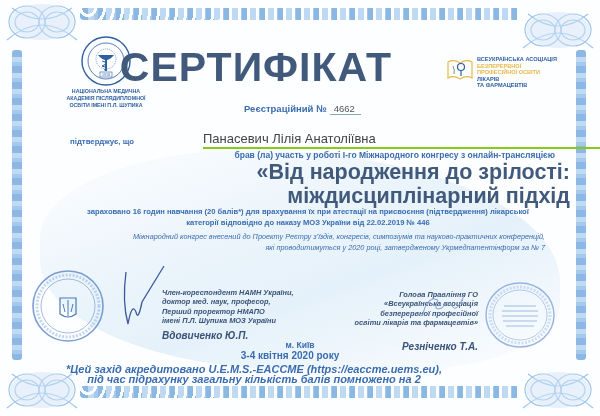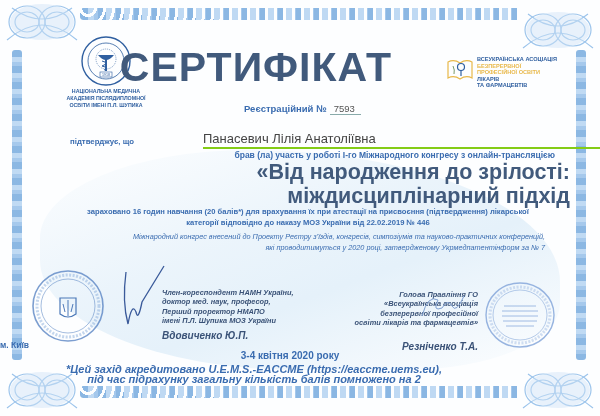--- a/index.html
+++ b/index.html
@@ -49,21 +49,21 @@
   .seal-right{left:482px;top:280px;width:76px;height:70px;}
   .signature{position:absolute;}
   .sig-left{left:118px;top:262px;width:50px;height:70px;}
   .sig-right{left:418px;top:290px;width:50px;height:30px;}
 
   .sign-left{position:absolute;left:162px;top:288px;font-size:7.4px;font-style:italic;font-weight:bold;color:#3a5277;line-height:9.4px;}
   .sign-left .nm{font-size:10px;margin-top:5px;}
   .sign-right{position:absolute;left:340px;top:290px;width:138px;text-align:right;font-size:7.4px;font-style:italic;font-weight:bold;color:#3a5277;line-height:9.4px;}
   .sign-right .nm{font-size:10px;margin-top:14px;}
 
-  .city{position:absolute;left:0;top:340px;width:600px;text-align:left;font-size:8.5px;font-weight:bold;color:#3a6cb0;}
+  .city{position:absolute;left:0;top:340px;width:600px;text-align:center;font-size:8.5px;font-weight:bold;color:#3a6cb0;}
   .date{position:absolute;left:0;top:350px;width:580px;text-align:center;font-size:10px;font-weight:bold;color:#3a6cb0;}
   .footnote{position:absolute;left:0;top:364px;width:508px;text-align:center;font-size:11px;font-style:italic;font-weight:bold;color:#3a6cb0;line-height:10px;}
 </style>
 </head>
 <body>
 
 <div class="page">
   <div class="bg-wave"></div>
 
   <div class="border-top"></div>
@@ -154,21 +154,21 @@
     <div class="l1">ВСЕУКРАЇНСЬКА АСОЦІАЦІЯ</div>
     <div class="l2">БЕЗПЕРЕРВНОЇ</div>
     <div class="l3">ПРОФЕСІЙНОЇ ОСВІТИ</div>
     <div class="l4">ЛІКАРІВ</div>
     <div class="l5">ТА ФАРМАЦЕВТІВ</div>
   </div>
 
   <div class="title">СЕРТИФІКАТ</div>
 
   <div class="reg">
-    <span>Реєстраційний №</span><span class="num">7593</span>
+    <span>Реєстраційний №</span><span class="num">4662</span>
   </div>
 
   <div class="confirms">підтверджує, що</div>
   <div class="name">Панасевич Лілія Анатоліївна</div>
   <div class="participated">брав (ла) участь у роботі І-го Міжнародного конгресу з онлайн-трансляцією</div>
 
   <div class="congress">
     <div>«Від народження до зрілості: міждисциплінарний підхід</div>
   </div>
 

